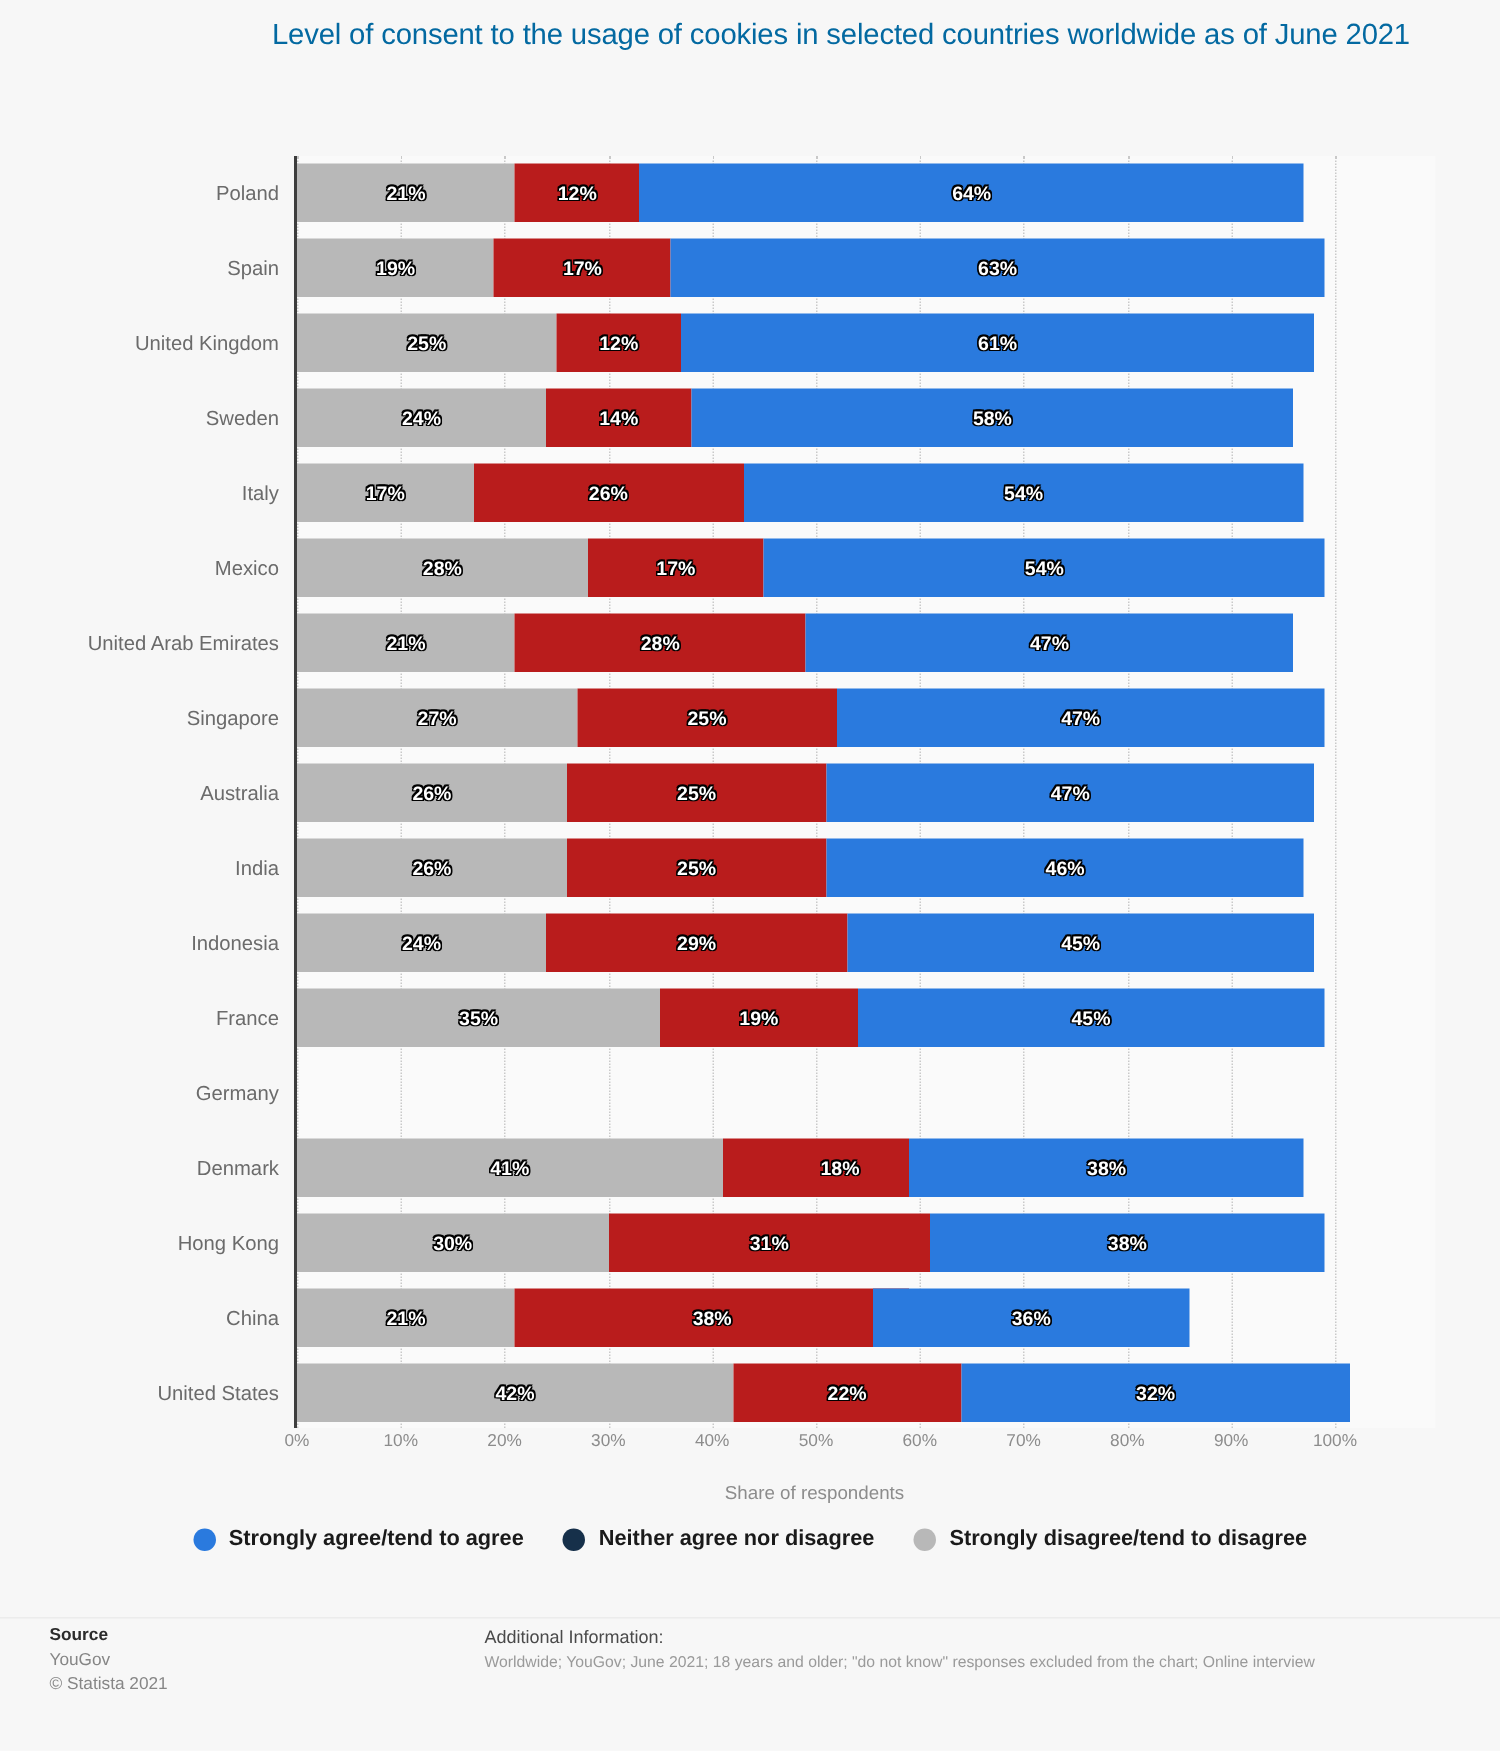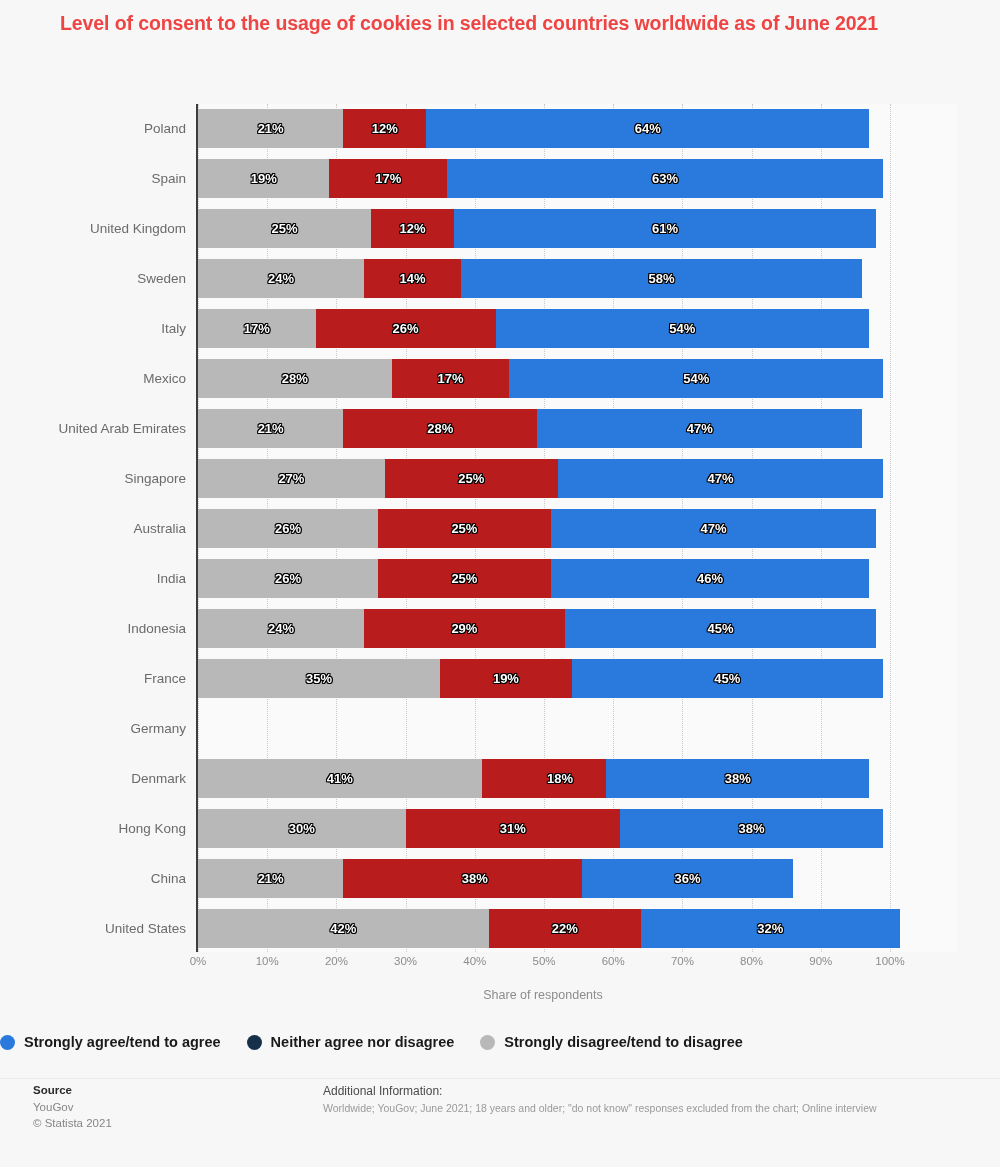--- a/index.html
+++ b/index.html
@@ -19,25 +19,25 @@
     background: #f7f7f7;
     overflow: hidden;
   }
 
   
   .title {
     position: absolute;
     left: 60px;
     top: 8px;
     width: 880px;
-    text-align: left;
+    text-align: right;
     font-size: 19.5px;
-    font-weight: bold;
+    font-weight: normal;
     line-height: 30px;
-    color: #ef4444;
+    color: #0369a1;
     letter-spacing: -0.1px;
   }
 
   
   .chart {
     position: absolute;
     left: 0;
     top: 104px;
     width: 1000px;
     height: 850px;
@@ -144,24 +144,23 @@
     color: #8c8c8c;
   }
 
   
   .legend {
     position: absolute;
     left: 0;
     top: 1018px;
     width: 1000px;
     display: flex;
-    justify-content: flex-start;
+    justify-content: center;
     align-items: center;
     gap: 26px;
-    margin-top: 16px;
   }
   .legend-item {
     display: flex;
     align-items: center;
     gap: 9px;
     font-size: 14.5px;
     font-weight: bold;
     color: #1a1a1a;
     white-space: nowrap;
   }

